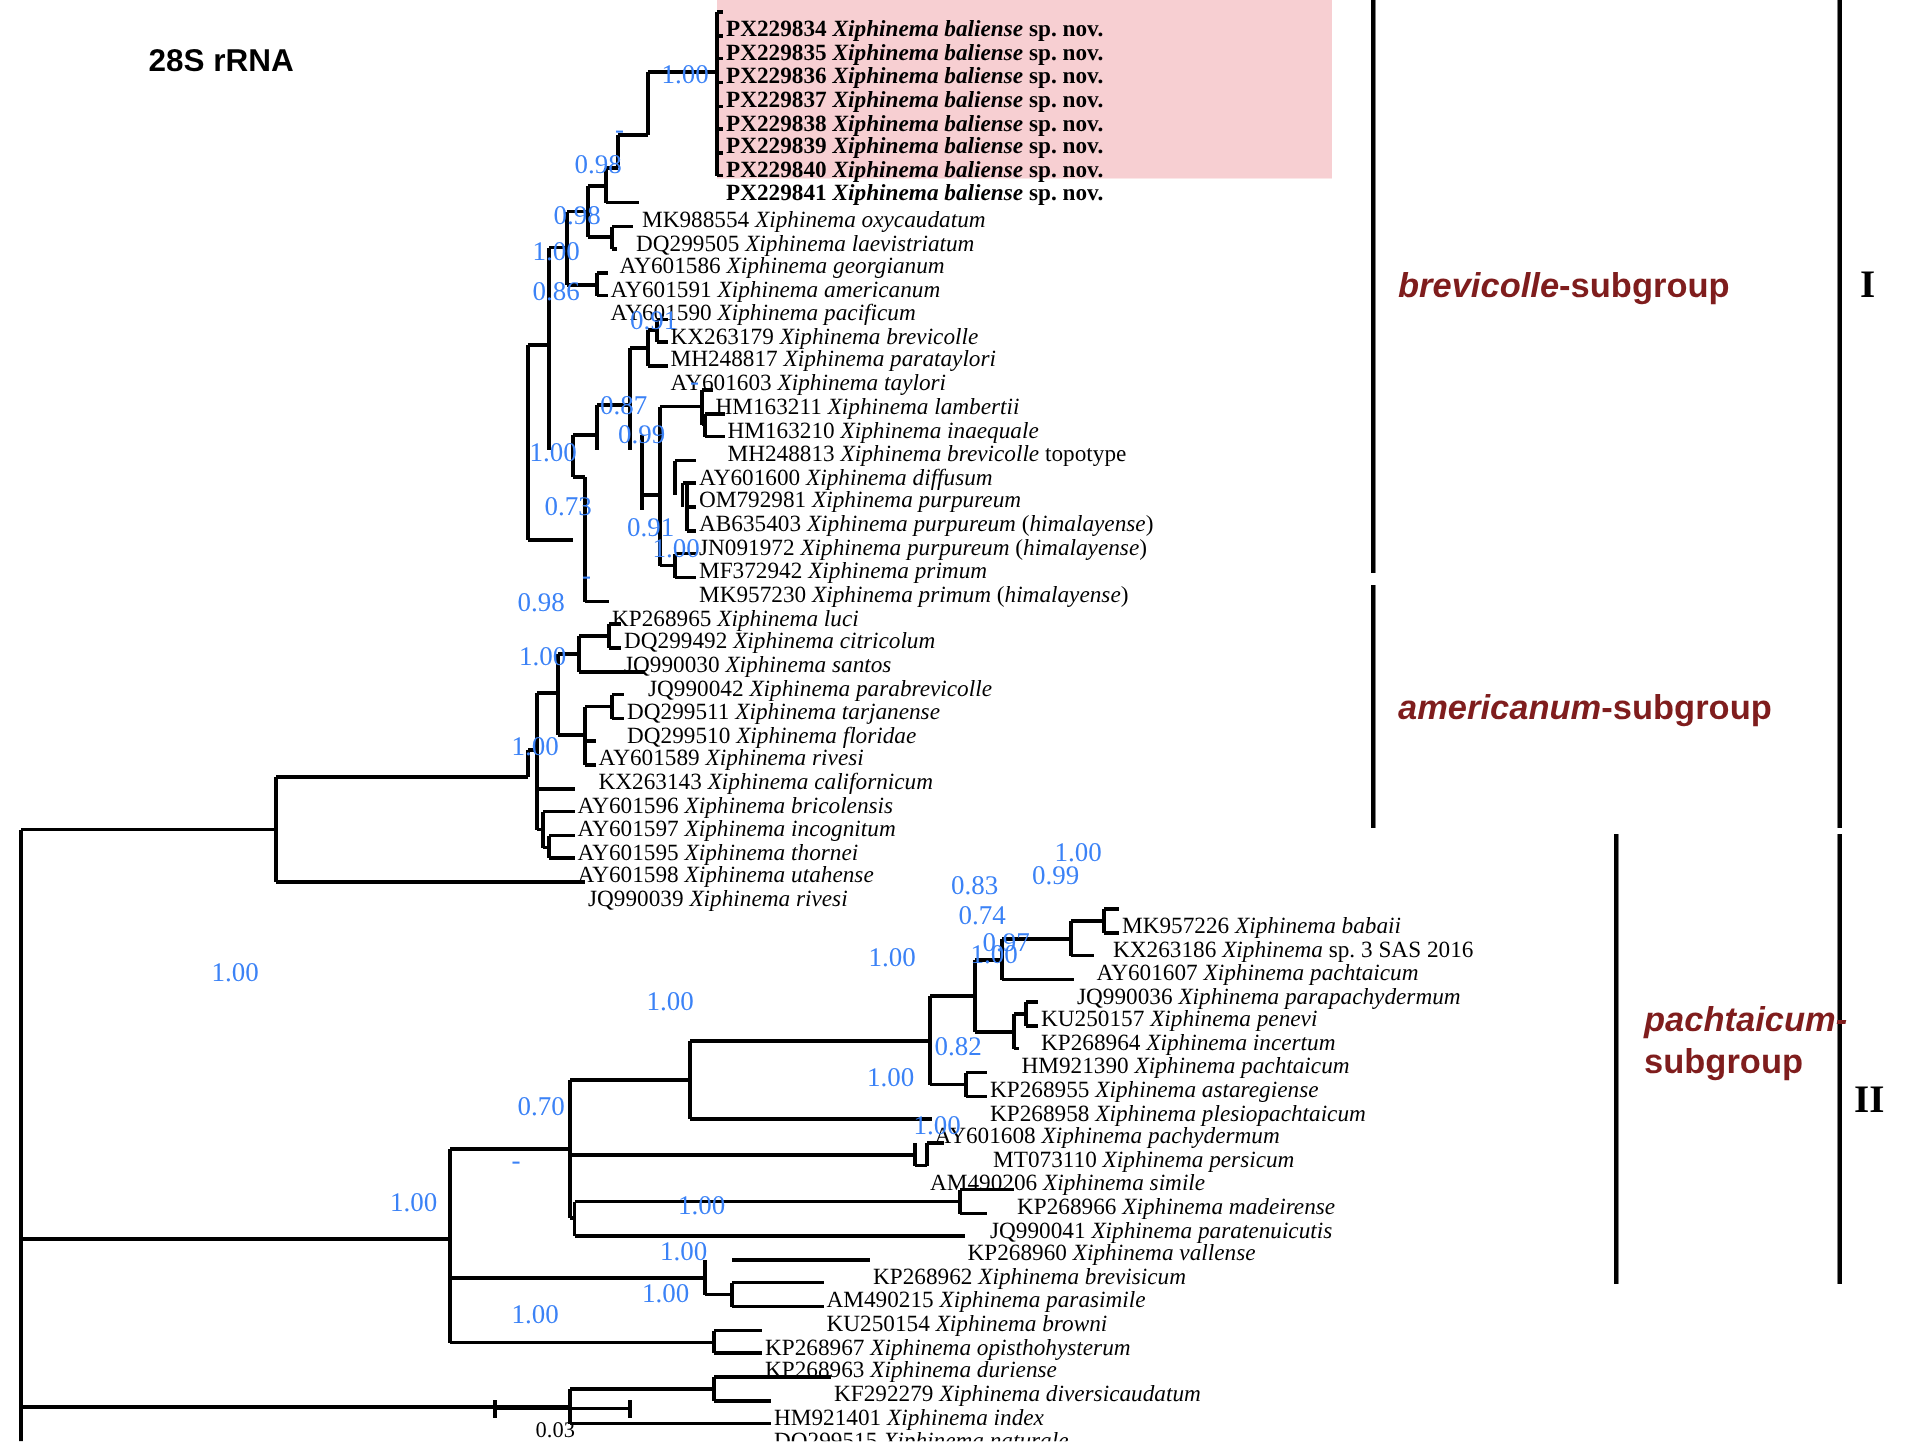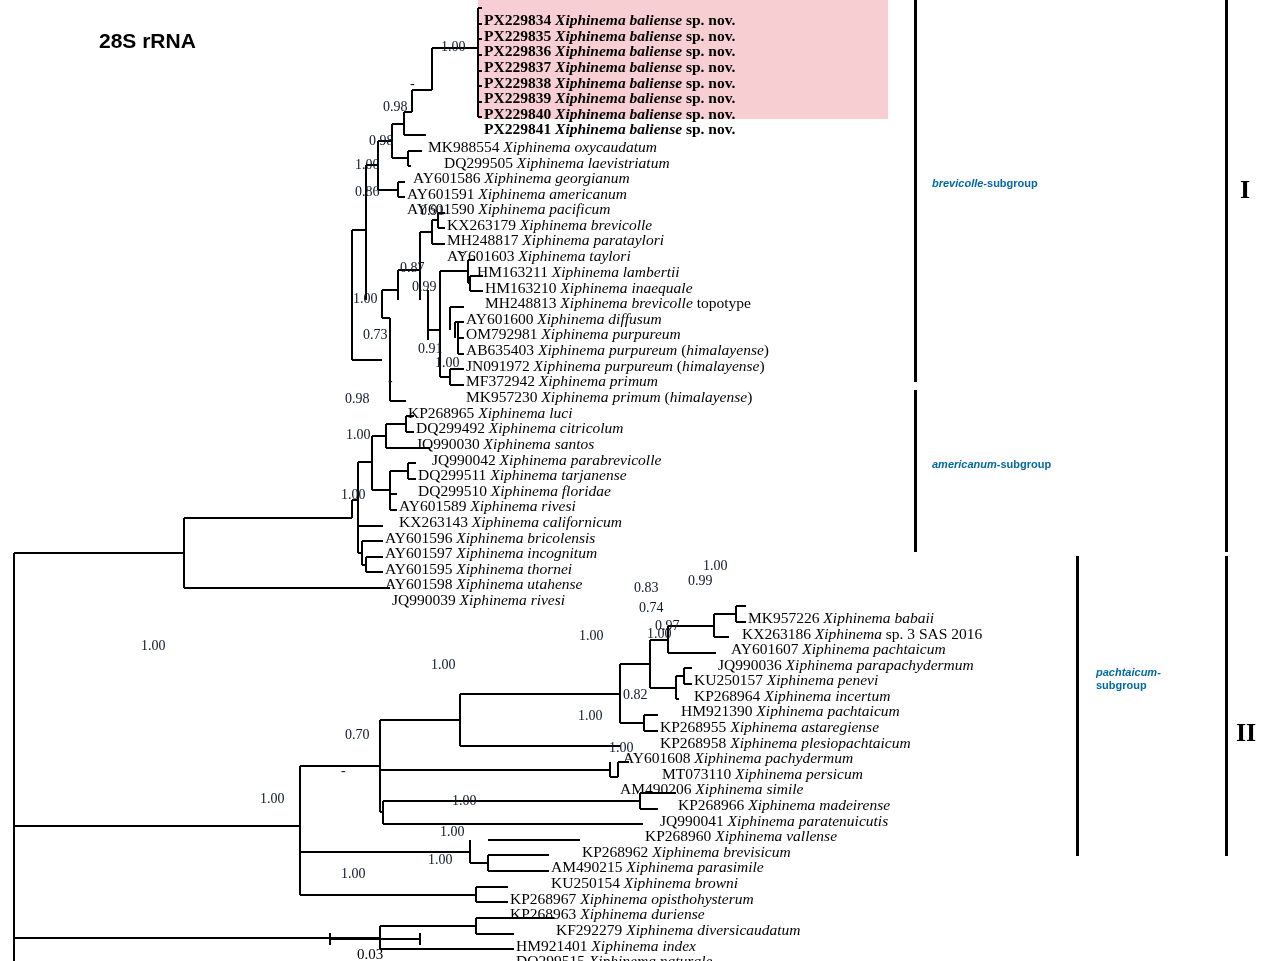--- a/index.html
+++ b/index.html
@@ -29,39 +29,39 @@
   .taxon .acc { font-style: normal; }
   .taxon .sp { font-style: italic; }
   .taxon .post { font-style: normal; }
   .taxon.bold .acc,
   .taxon.bold .post { font-weight: bold; }
   .taxon.bold .sp { font-weight: bold; font-style: italic; }
 
   .support {
     position: absolute;
     font-family: "Liberation Serif", serif;
-    font-size: 14px;
-    color: #0f172a;
+    font-size: 18px;
+    color: #3b82f6;
     white-space: nowrap;
   }
   .title {
     position: absolute;
     font-family: "Liberation Sans", sans-serif;
     font-weight: bold;
     font-size: 21px;
     color: #000;
     white-space: nowrap;
     line-height: 1.25;
   }
   .title .it { font-style: italic; }
   .grouplbl {
     position: absolute;
     font-family: "Liberation Sans", sans-serif;
-    font-size: 11px;
-    color: #0369a1;
+    font-size: 23px;
+    color: #7f1d1d;
     white-space: nowrap;
     line-height: 1.2;
   }
   .grouplbl .it { font-style: italic; font-weight: bold; }
   .grouplbl .nm { font-weight: bold; }
   .roman {
     position: absolute;
     font-family: "Liberation Serif", serif;
     font-weight: bold;
     font-size: 26px;
@@ -331,21 +331,21 @@
   <div id="taxa-layer">
       <div class="lbl taxon bold" style="left: 484px; top: 12px;"><span class="acc">PX229834 </span><span class="sp">Xiphinema baliense</span><span class="post"> sp. nov.</span></div>
       <div class="lbl taxon bold" style="left: 484px; top: 28px;"><span class="acc">PX229835 </span><span class="sp">Xiphinema baliense</span><span class="post"> sp. nov.</span></div>
       <div class="lbl taxon bold" style="left: 484px; top: 43px;"><span class="acc">PX229836 </span><span class="sp">Xiphinema baliense</span><span class="post"> sp. nov.</span></div>
       <div class="lbl taxon bold" style="left: 484px; top: 59px;"><span class="acc">PX229837 </span><span class="sp">Xiphinema baliense</span><span class="post"> sp. nov.</span></div>
       <div class="lbl taxon bold" style="left: 484px; top: 75px;"><span class="acc">PX229838 </span><span class="sp">Xiphinema baliense</span><span class="post"> sp. nov.</span></div>
       <div class="lbl taxon bold" style="left: 484px; top: 90px;"><span class="acc">PX229839 </span><span class="sp">Xiphinema baliense</span><span class="post"> sp. nov.</span></div>
       <div class="lbl taxon bold" style="left: 484px; top: 106px;"><span class="acc">PX229840 </span><span class="sp">Xiphinema baliense</span><span class="post"> sp. nov.</span></div>
       <div class="lbl taxon bold" style="left: 484px; top: 121px;"><span class="acc">PX229841 </span><span class="sp">Xiphinema baliense</span><span class="post"> sp. nov.</span></div>
       <div class="lbl taxon" style="left: 428px; top: 139px;"><span class="acc">MK988554 </span><span class="sp">Xiphinema oxycaudatum</span></div>
-      <div class="lbl taxon" style="left: 424px; top: 155px; margin-left: 20px;"><span class="acc">DQ299505 </span><span class="sp">Xiphinema laevistriatum</span></div>
+      <div class="lbl taxon" style="left: 424px; top: 155px;"><span class="acc">DQ299505 </span><span class="sp">Xiphinema laevistriatum</span></div>
       <div class="lbl taxon" style="left: 413px; top: 170px;"><span class="acc">AY601586 </span><span class="sp">Xiphinema georgianum</span></div>
       <div class="lbl taxon" style="left: 407px; top: 186px;"><span class="acc">AY601591 </span><span class="sp">Xiphinema americanum</span></div>
       <div class="lbl taxon" style="left: 407px; top: 201px;"><span class="acc">AY601590 </span><span class="sp">Xiphinema pacificum</span></div>
       <div class="lbl taxon" style="left: 447px; top: 217px;"><span class="acc">KX263179 </span><span class="sp">Xiphinema brevicolle</span></div>
       <div class="lbl taxon" style="left: 447px; top: 232px;"><span class="acc">MH248817 </span><span class="sp">Xiphinema parataylori</span></div>
       <div class="lbl taxon" style="left: 447px; top: 248px;"><span class="acc">AY601603 </span><span class="sp">Xiphinema taylori</span></div>
       <div class="lbl taxon" style="left: 477px; top: 264px;"><span class="acc">HM163211 </span><span class="sp">Xiphinema lambertii</span></div>
       <div class="lbl taxon" style="left: 485px; top: 280px;"><span class="acc">HM163210 </span><span class="sp">Xiphinema inaequale</span></div>
       <div class="lbl taxon" style="left: 485px; top: 295px;"><span class="acc">MH248813 </span><span class="sp">Xiphinema brevicolle</span><span class="post"> topotype</span></div>
       <div class="lbl taxon" style="left: 466px; top: 311px;"><span class="acc">AY601600 </span><span class="sp">Xiphinema diffusum</span></div>

